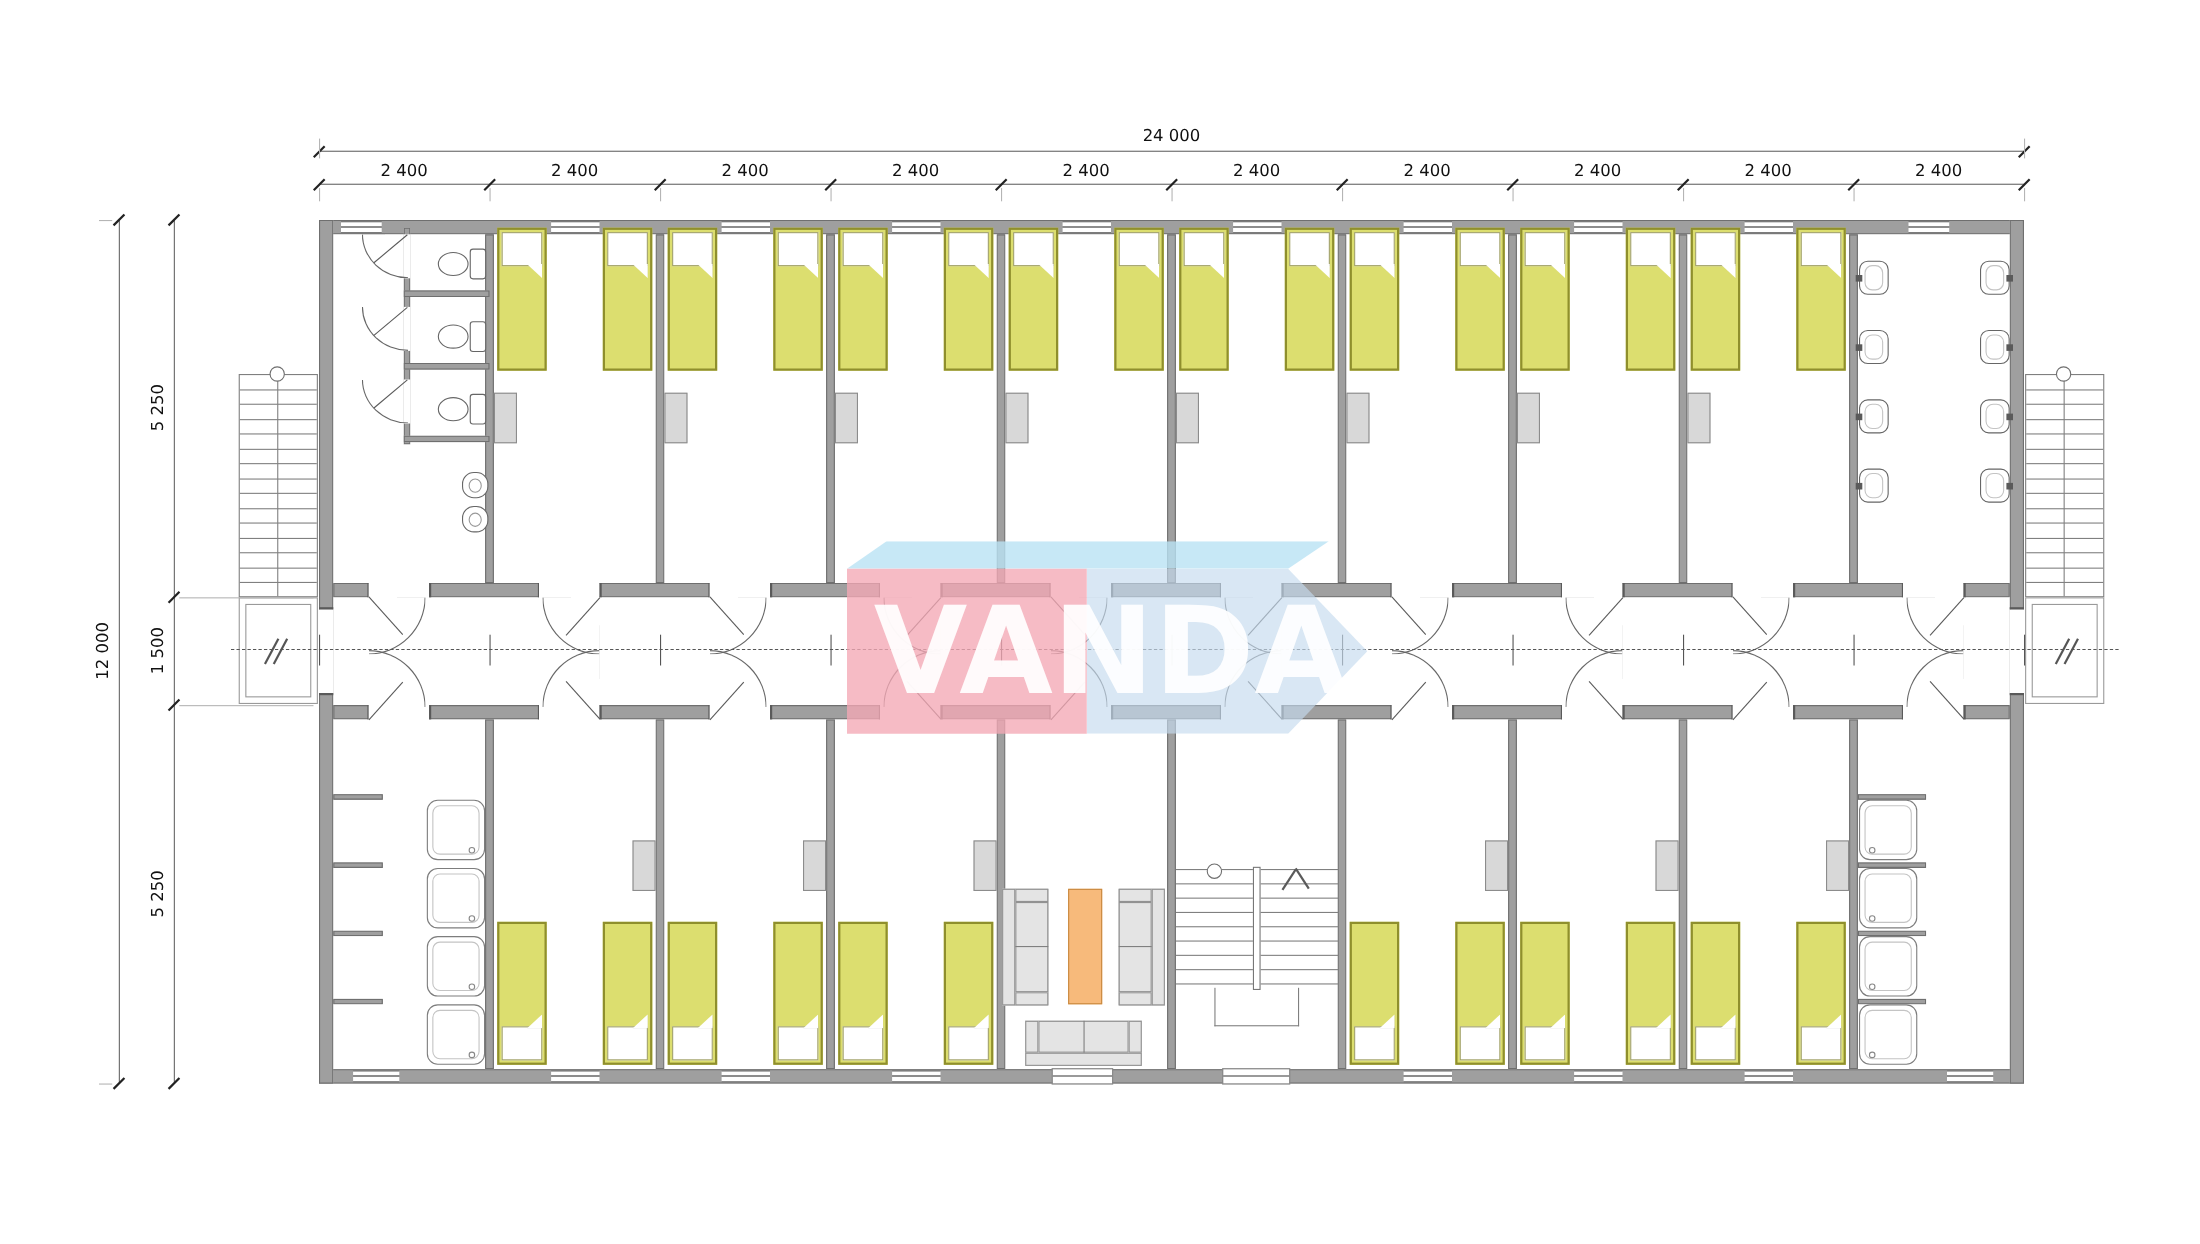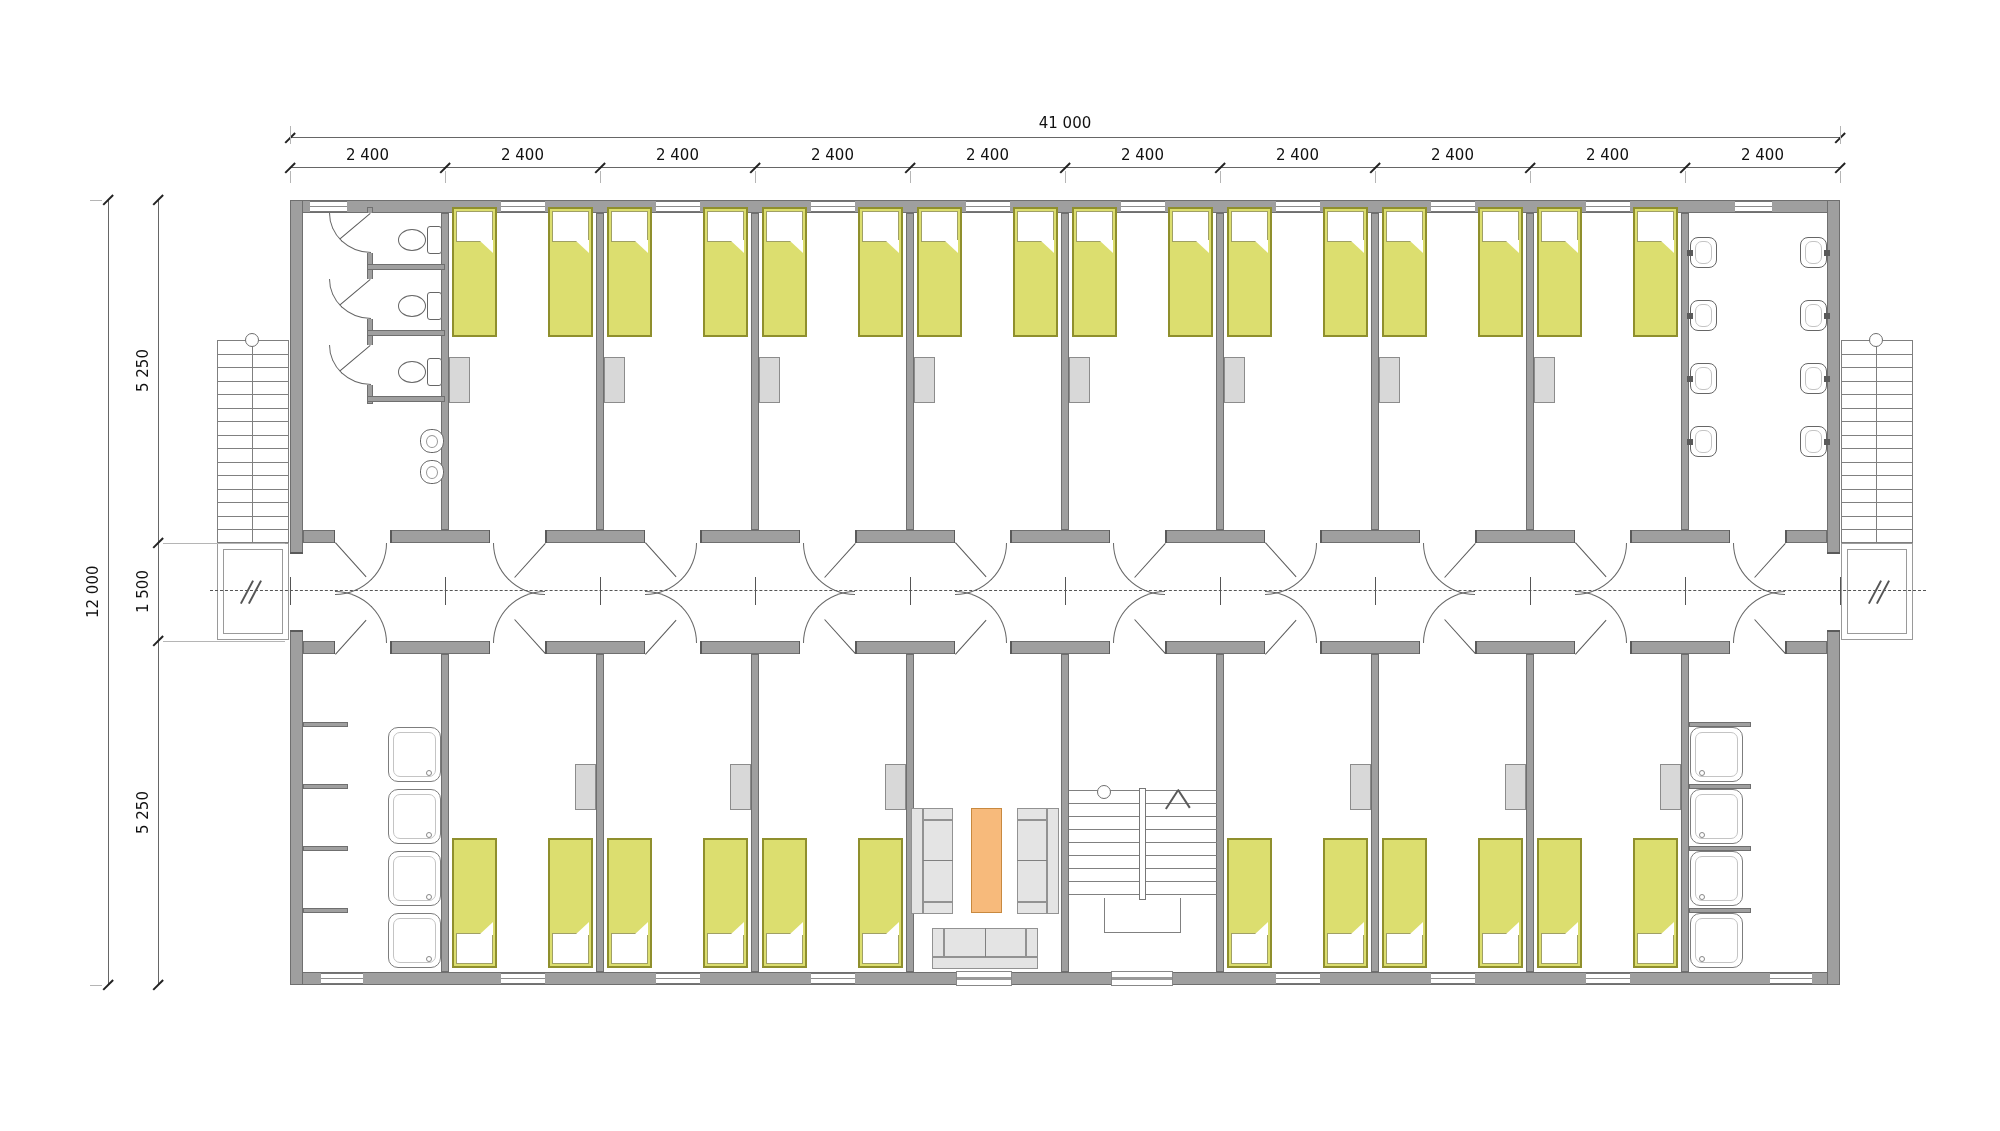--- a/index.html
+++ b/index.html
@@ -448,21 +448,21 @@
     <div class="a " style="left:1839.5px;top:577px;width:1.2px;height:28px;background:#555"></div>
     <div class="a " style="left:246px;top:579px;width:1.5px;height:26px;transform:rotate(28deg);background:#555"></div>
     <div class="a " style="left:254px;top:579px;width:1.5px;height:26px;transform:rotate(28deg);background:#555"></div>
     <div class="a " style="left:1874px;top:579px;width:1.5px;height:26px;transform:rotate(28deg);background:#555"></div>
     <div class="a " style="left:1882px;top:579px;width:1.5px;height:26px;transform:rotate(28deg);background:#555"></div>
     <div class="a dimline" style="left:290px;top:137px;width:1550px;height:1.2px;"></div>
     <div class="a tick" style="left:283px;top:136.75px;width:14px;height:1.5px;"></div>
     <div class="a tick" style="left:1833px;top:136.75px;width:14px;height:1.5px;"></div>
     <div class="a ext" style="left:289.5px;top:126px;width:1px;height:18px;"></div>
     <div class="a ext" style="left:1839.5px;top:126px;width:1px;height:18px;"></div>
-    <div class="a lbl" style="left:965px;top:114px;width:200px;height:18px;">41 000</div>
+    <div class="a lbl" style="left:965px;top:114px;width:200px;height:18px;">24 000</div>
     <div class="a dimline" style="left:290px;top:167px;width:1550px;height:1.2px;"></div>
     <div class="a tick" style="left:283px;top:166.75px;width:14px;height:1.5px;"></div>
     <div class="a ext" style="left:289.5px;top:171px;width:1px;height:12px;"></div>
     <div class="a tick" style="left:438px;top:166.75px;width:14px;height:1.5px;"></div>
     <div class="a ext" style="left:444.5px;top:171px;width:1px;height:12px;"></div>
     <div class="a tick" style="left:593px;top:166.75px;width:14px;height:1.5px;"></div>
     <div class="a ext" style="left:599.5px;top:171px;width:1px;height:12px;"></div>
     <div class="a tick" style="left:748px;top:166.75px;width:14px;height:1.5px;"></div>
     <div class="a ext" style="left:754.5px;top:171px;width:1px;height:12px;"></div>
     <div class="a tick" style="left:903px;top:166.75px;width:14px;height:1.5px;"></div>
@@ -498,13 +498,19 @@
     <div class="a dimline" style="left:158px;top:200px;width:1.2px;height:785px;"></div>
     <div class="a tick" style="left:151px;top:199.25px;width:14px;height:1.5px;"></div>
     <div class="a tick" style="left:151px;top:542.25px;width:14px;height:1.5px;"></div>
     <div class="a tick" style="left:151px;top:640.25px;width:14px;height:1.5px;"></div>
     <div class="a tick" style="left:151px;top:984.25px;width:14px;height:1.5px;"></div>
     <div class="a ext" style="left:163px;top:542.5px;width:122px;height:1px;"></div>
     <div class="a ext" style="left:163px;top:640.5px;width:122px;height:1px;"></div>
     <div class="a vtext" style="left:134px;top:311px;width:18px;height:120px;">5 250</div>
     <div class="a vtext" style="left:134px;top:532px;width:18px;height:120px;">1 500</div>
     <div class="a vtext" style="left:134px;top:753px;width:18px;height:120px;">5 250</div>
+    <div class="a" style="left:770px;top:485px;width:480px;height:190px;z-index:30">
+      <div class="a" style="left:0;top:0;width:480px;height:190px;clip-path:polygon(36px 7px,438px 7px,401px 32px,0px 32px);background:#b9e2f4;opacity:.8"></div>
+      <div class="a" style="left:0;top:0;width:480px;height:190px;clip-path:polygon(0px 32px,218px 32px,218px 182px,0px 182px);background:#f3a8b5;opacity:.78"></div>
+      <div class="a" style="left:0;top:0;width:480px;height:190px;clip-path:polygon(218px 32px,401px 32px,473px 107px,401px 182px,218px 182px);background:#c6dbee;opacity:.66"></div>
+      <div class="a" style="left:5px;top:32px;width:470px;height:150px;display:flex;align-items:center;justify-content:center;font-size:110px;font-weight:bold;color:rgba(255,255,255,.92);letter-spacing:0px">VANDA</div>
+    </div>
   </div>
 
 </body></html>

